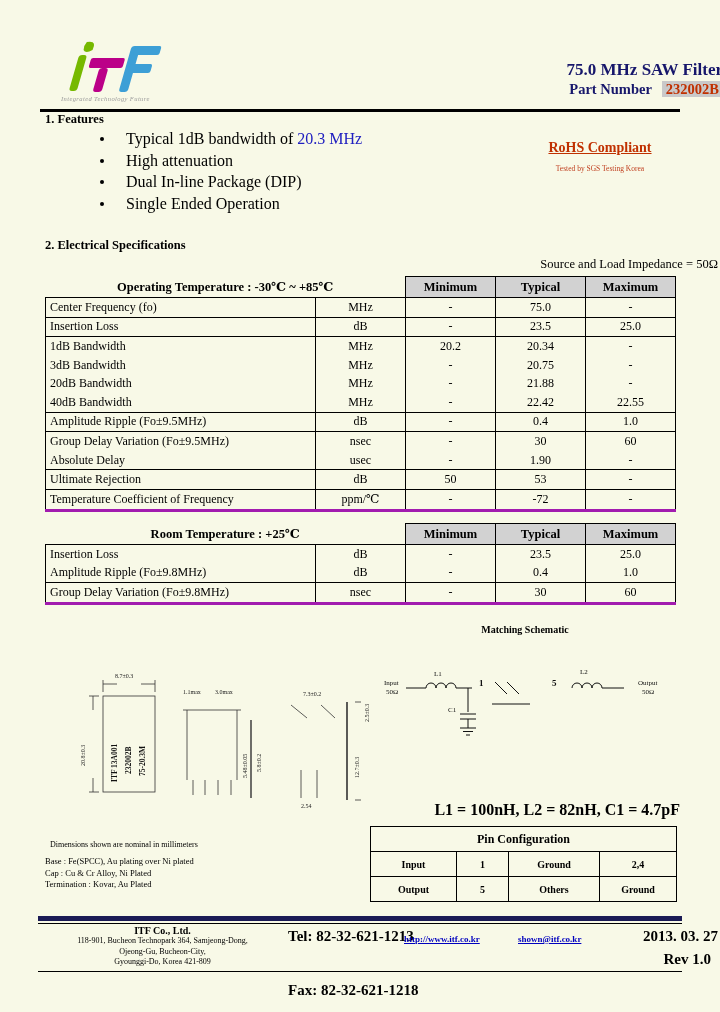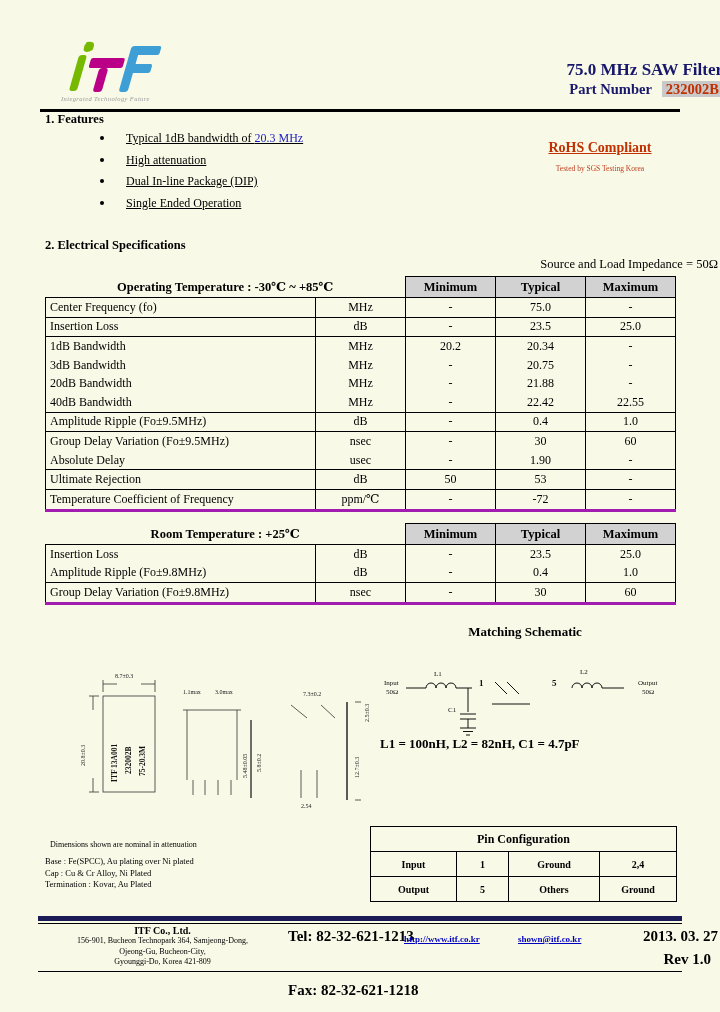--- a/index.html
+++ b/index.html
@@ -18,21 +18,21 @@
   #tagline{left:61px; top:95px; font-size:6.5px; color:#9a9a9a; font-style:italic; letter-spacing:.4px;}
   #title-block{right:40px; top:60px; text-align:right; color:var(--navy);}
   #doc-title{font-size:17px; font-weight:bold;}
   #pn-line{font-size:14.5px; font-weight:bold; margin-top:1px;}
   #pn-value{color:var(--red); background:#C9C9C9; padding:0 4px; margin-left:10px;}
   #head-rule{left:40px; top:109px; width:640px; height:3px; background:#000;}
   
   .h1{font-size:12.5px; font-weight:bold;}
   #features-head{left:45px; top:112px;}
   #features-list{left:72px; top:128px; list-style:none; margin:0; padding:0;}
-  #features-list li{font-size:12px; height:21.5px; line-height:21.5px;text-decoration:underline;}
+  #features-list li{font-size:16px; height:21.5px; line-height:21.5px;}
   #features-list .blt{display:inline-block; width:4px; height:4px; border-radius:50%; background:#000; vertical-align:middle; margin:0 22px 2px 28px;}
   .hl{color:var(--blue);}
   #rohs{left:500px; top:140px; width:200px; text-align:center;}
   #rohs-main{font-size:14px; font-weight:bold; text-decoration:underline; color:var(--red);}
   #rohs-sub{font-size:7.5px; color:#C04020; margin-top:8px;}
   
   #specs-head{left:45px; top:238px;}
   #impedance{right:45px; top:257px; font-size:12.5px;}
   .spec-table{border-collapse:collapse; table-layout:fixed; width:630px; font-size:12px;}
   .spec-table col.c-param{width:270px;} .spec-table col.c-unit{width:90px;}
@@ -41,29 +41,29 @@
   .spec-table th.cond{border:none; border-bottom:1px solid #000; background:transparent; text-align:center;}
   .spec-table th.mtm{border:1px solid #000; background:var(--hdrgrey);}
   .spec-table td{border-left:1px solid #000; border-right:1px solid #000; height:18.6px; padding:0 0 0 4px; overflow:hidden; white-space:nowrap;}
   .spec-table td.c{text-align:center; padding:0;}
   .spec-table tr.grp td{border-top:1px solid #000;}
   .spec-table tr:last-child td{border-bottom:3px solid #a21caf;}
   #table1{left:45px; top:276px;}
   #table2{left:45px; top:523px;}
   
   #pkg-head{left:45px; top:624px; width:320px; text-align:center; font-size:11.5px; font-weight:bold;}
-  #sch-head{left:380px; top:624px; width:290px; text-align:center; font-size:13px; font-weight:bold;}
+  #sch-head{left:380px; top:624px; width:290px; text-align:center; font-size:10px; font-weight:bold;}
   svg text{font-family:"Liberation Serif","DejaVu Serif",serif;}
   .dim{font-size:6px; fill:#222;}
   .mark{font-size:7.5px; font-weight:bold; fill:#111;}
   .schlbl{font-size:7px; fill:#111;}
   .schpin{font-size:9px; font-weight:bold; fill:#111;}
   #pkg-note{left:50px; top:840px; font-size:8px;}
   #pkg-notes{left:45px; top:856px; font-size:8.5px; line-height:11.5px;}
-  #lc-values{left:380px; top:736px; width:300px; text-align:left; font-size:13px; font-weight:bold;}
+  #lc-values{left:380px; top:801px; width:300px; text-align:right; font-size:16px; font-weight:bold;}
   
   #pin-table{left:370px; top:826px; border-collapse:collapse; table-layout:fixed; width:306px;}
   #pin-table td,#pin-table th{border:1px solid #000; text-align:center; font-size:10px; font-weight:bold; height:24px; padding:0;}
   #pin-table th{font-size:12px;}
   #pin-table col:nth-child(1){width:86px;} #pin-table col:nth-child(2){width:52px;}
   #pin-table col:nth-child(3){width:91px;} #pin-table col:nth-child(4){width:77px;}
   
   #foot-bar{left:38px; top:916px; width:644px; height:5px; background:var(--bar);}
   #foot-line{left:38px; top:923px; width:644px; height:1px; background:#000;}
   #foot-bottom{left:38px; top:971px; width:644px; height:1px; background:#000;}
@@ -357,32 +357,32 @@
         </tr>
         <tr>
           <td>Output</td>
           <td>5</td>
           <td>Others</td>
           <td>Ground</td>
         </tr>
       </tbody>
   </table>
 
-  <div class="abs" id="pkg-note">Dimensions shown are nominal in attenuation</div>
+  <div class="abs" id="pkg-note">Dimensions shown are nominal in millimeters</div>
   <div class="abs" id="pkg-notes">
     <div>Base : Fe(SPCC), Au plating over Ni plated</div>
     <div>Cap : Cu &amp; Cr Alloy, Ni Plated</div>
     <div>Termination : Kovar, Au Plated</div>
   </div>
 
   <div class="abs" id="foot-bar"></div>
   <div class="abs" id="foot-line"></div>
   <div class="abs" id="foot-co">
     <div class="co">ITF   Co., Ltd.</div>
-    <div class="ad">156-901, Bucheon Technopark 364, Samjeong-Dong,</div>
+    <div class="ad">118-901, Bucheon Technopark 364, Samjeong-Dong,</div>
     <div class="ad">Ojeong-Gu, Bucheon-City,</div>
     <div class="ad">Gyounggi-Do, Korea 421-809</div>
   </div>
   <div class="abs foot-txt" id="foot-tel">Tel: 82-32-621-1213</div>
   <div class="abs foot-txt" id="foot-fax">Fax: 82-32-621-1218</div>
   <div class="abs" id="foot-web"><a class="flink" href="#">http://www.itf.co.kr</a></div>
   <div class="abs" id="foot-mail"><a class="flink" href="#">shown@itf.co.kr</a></div>
   <div class="abs foot-txt" id="foot-date">2013. 03. 27</div>
   <div class="abs foot-txt" id="foot-rev">Rev 1.0</div>
   <div class="abs" id="foot-bottom"></div>

